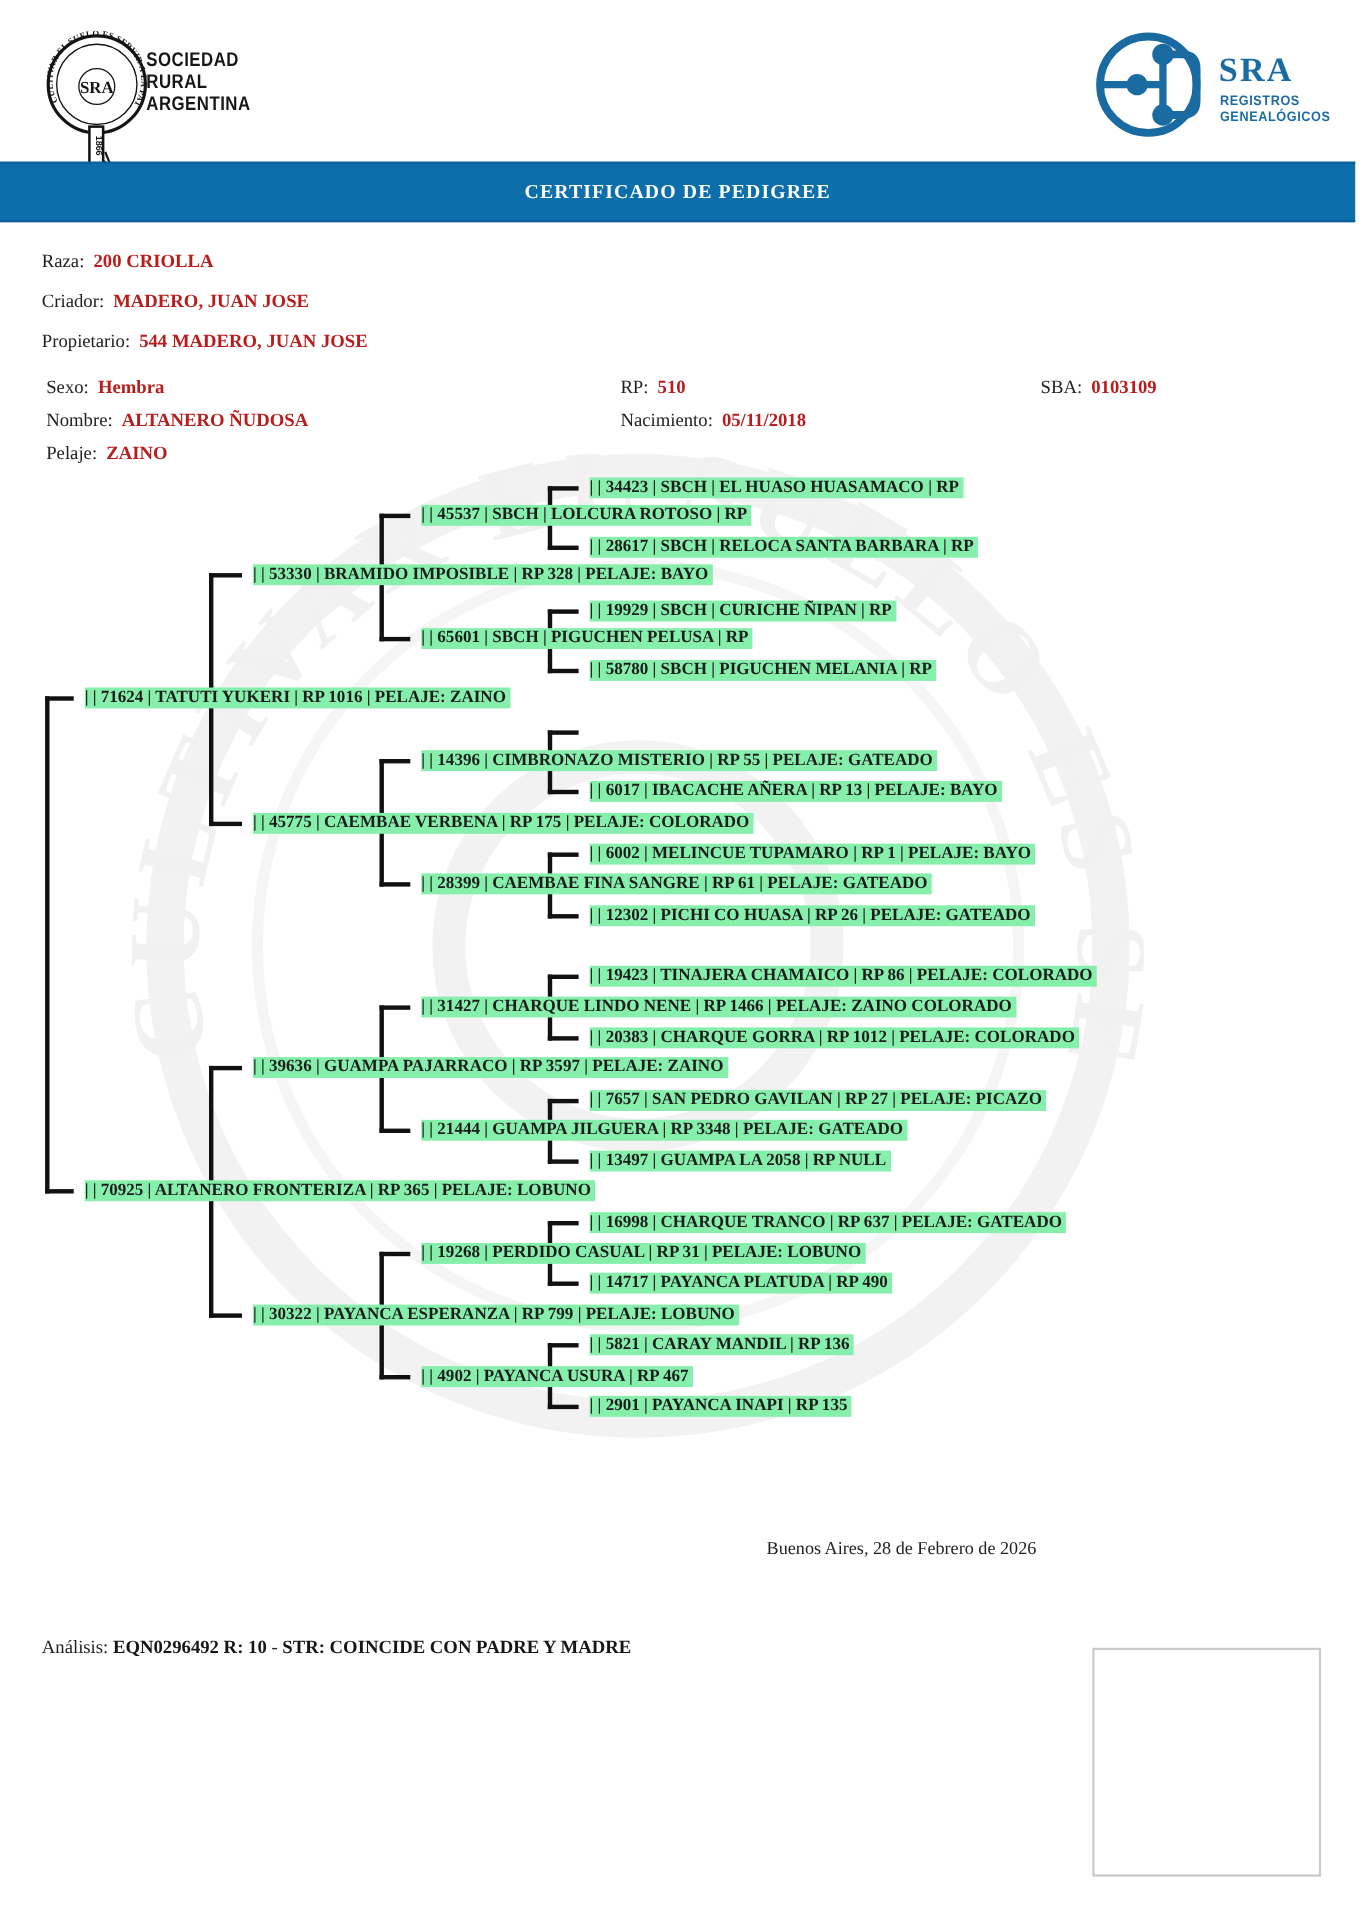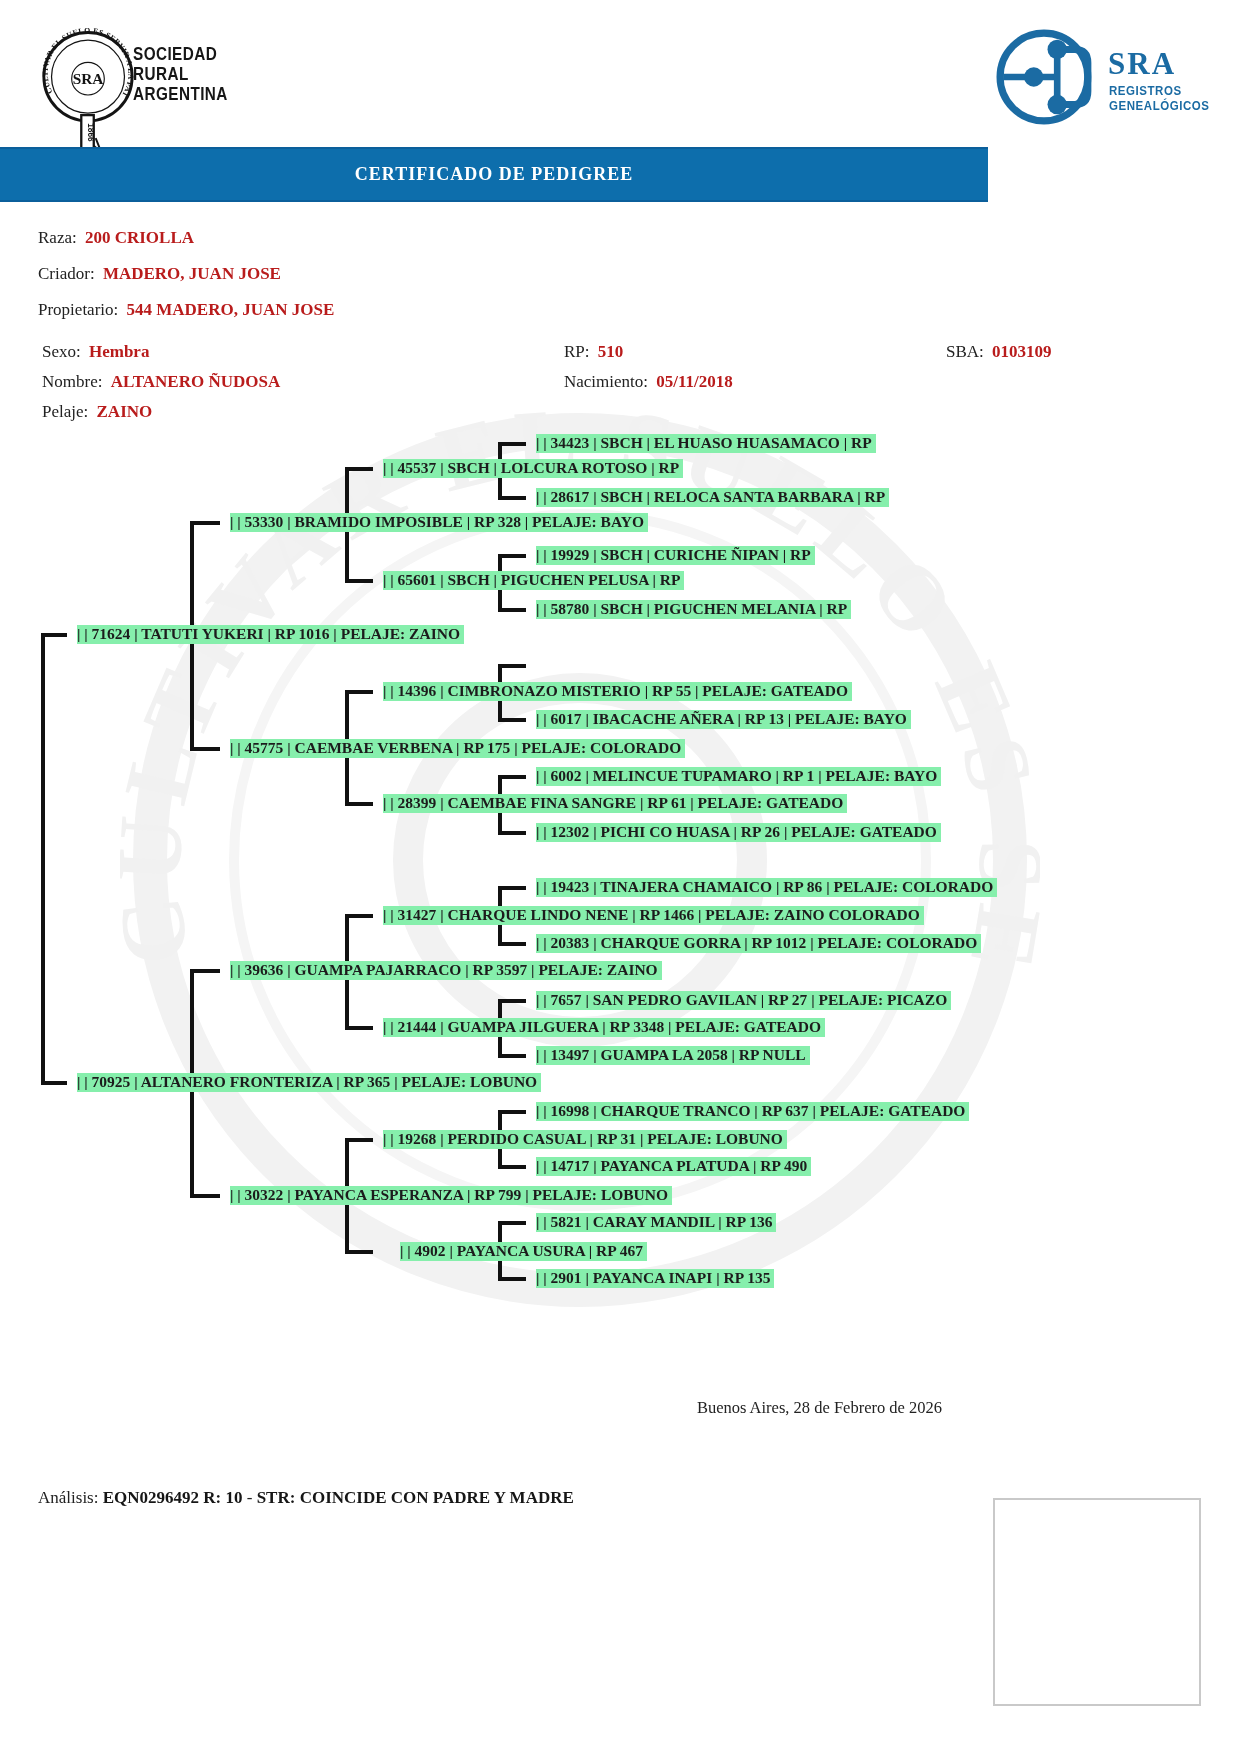--- a/index.html
+++ b/index.html
@@ -10,21 +10,21 @@
   .org-name{position:absolute;left:133px;top:44px;font-family:"Liberation Sans",sans-serif;
         font-weight:bold;font-size:18px;line-height:20px;color:#161616;
         transform:scaleX(0.85);transform-origin:left top;letter-spacing:.5px;}
   .seal-svg{position:absolute;left:40px;top:28px;}
   .reg-logo-svg{position:absolute;left:996px;top:26px;}
   .reg-title{position:absolute;left:1108px;top:46px;font-family:"Liberation Serif",serif;
         font-weight:bold;font-size:31px;color:#1b6ba3;letter-spacing:2px;}
   .reg-sub{position:absolute;left:1109px;font-family:"Liberation Sans",sans-serif;
         font-weight:bold;font-size:12.5px;color:#1b6ba3;letter-spacing:.6px;
         transform:scaleX(.92);transform-origin:left top;}
-  .banner{position:absolute;left:0;top:147px;width:988px;height:55px;background:#0d6eac;
+  .banner{position:absolute;left:0;top:147px;width:1232px;height:55px;background:#0d6eac;
         border-top:2px solid #0b5f9b;border-bottom:2px solid #0b5f9b;box-sizing:border-box;}
   .banner span{display:block;text-align:center;line-height:51px;color:#ffffff;
         font-weight:bold;font-size:18px;letter-spacing:1px;}
   
   .iline{position:absolute;white-space:nowrap;font-size:17px;color:#222;}
   .iline b{color:#b91c1c;margin-left:4px;}
   
   .wm{position:absolute;left:120px;top:400px;}
   
   .tree{position:absolute;left:0;top:0;width:1242px;height:1756px;}
@@ -198,21 +198,21 @@
       <div class="tn" style="left: 230px; top: 961px;">| | 39636 | GUAMPA PAJARRACO | RP 3597 | PELAJE: ZAINO</div>
       <div class="tn" style="left: 536px; top: 991px;">| | 7657 | SAN PEDRO GAVILAN | RP 27 | PELAJE: PICAZO</div>
       <div class="tn" style="left: 383px; top: 1018px;">| | 21444 | GUAMPA JILGUERA | RP 3348 | PELAJE: GATEADO</div>
       <div class="tn" style="left: 536px; top: 1046px;">| | 13497 | GUAMPA LA 2058 | RP NULL</div>
       <div class="tn" style="left: 77px; top: 1073px;">| | 70925 | ALTANERO FRONTERIZA | RP 365 | PELAJE: LOBUNO</div>
       <div class="tn" style="left: 536px; top: 1102px;">| | 16998 | CHARQUE TRANCO | RP 637 | PELAJE: GATEADO</div>
       <div class="tn" style="left: 383px; top: 1130px;">| | 19268 | PERDIDO CASUAL | RP 31 | PELAJE: LOBUNO</div>
       <div class="tn" style="left: 536px; top: 1157px;">| | 14717 | PAYANCA PLATUDA | RP 490</div>
       <div class="tn" style="left: 230px; top: 1186px;">| | 30322 | PAYANCA ESPERANZA | RP 799 | PELAJE: LOBUNO</div>
       <div class="tn" style="left: 536px; top: 1213px;">| | 5821 | CARAY MANDIL | RP 136</div>
-      <div class="tn" style="left: 383px; top: 1242px; margin-left: 17px;">| | 4902 | PAYANCA USURA | RP 467</div>
+      <div class="tn" style="left: 383px; top: 1242px;">| | 4902 | PAYANCA USURA | RP 467</div>
       <div class="tn" style="left: 536px; top: 1269px;">| | 2901 | PAYANCA INAPI | RP 135</div>
     </div>
 
   <div class="date-line">Buenos Aires, 28 de Febrero de 2026</div>
   <div class="analysis">
     <span>Análisis:</span>
     <b>EQN0296492 R: 10</b>
     <span>-</span>
     <b>STR: COINCIDE CON PADRE Y MADRE</b>
   </div>

